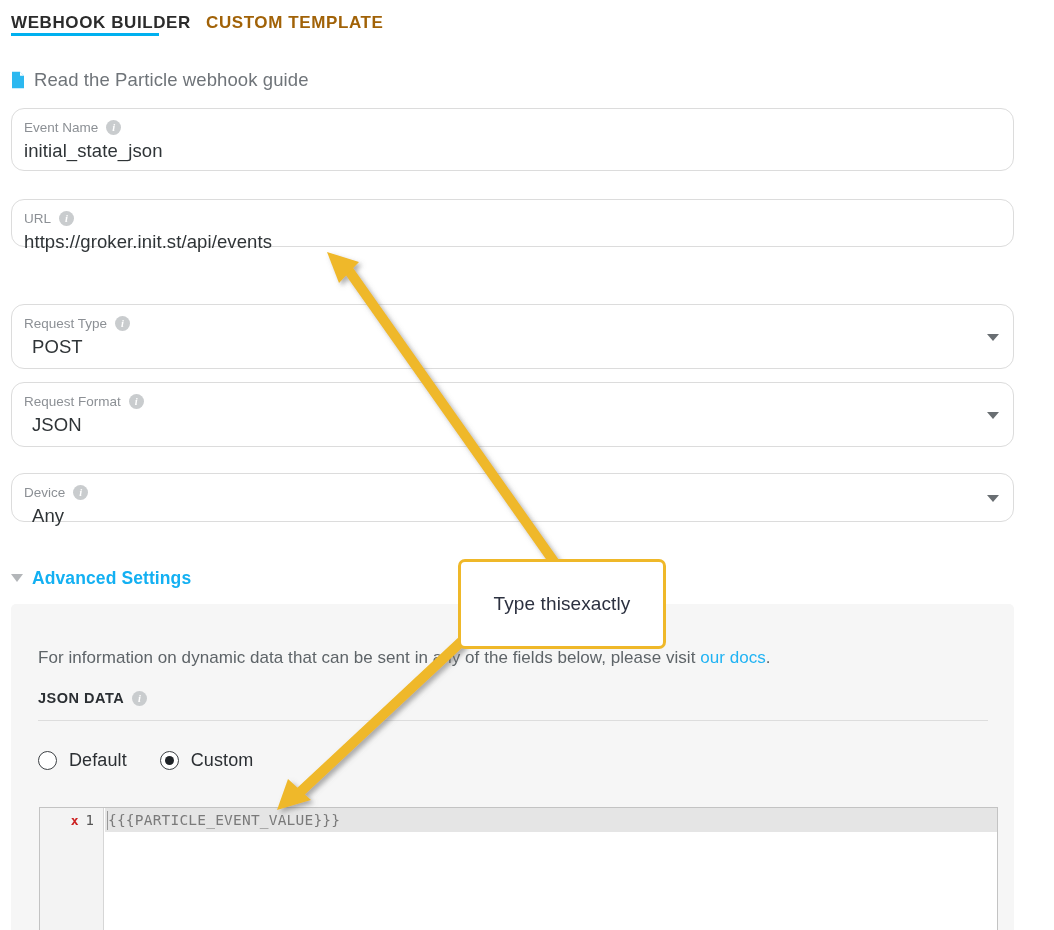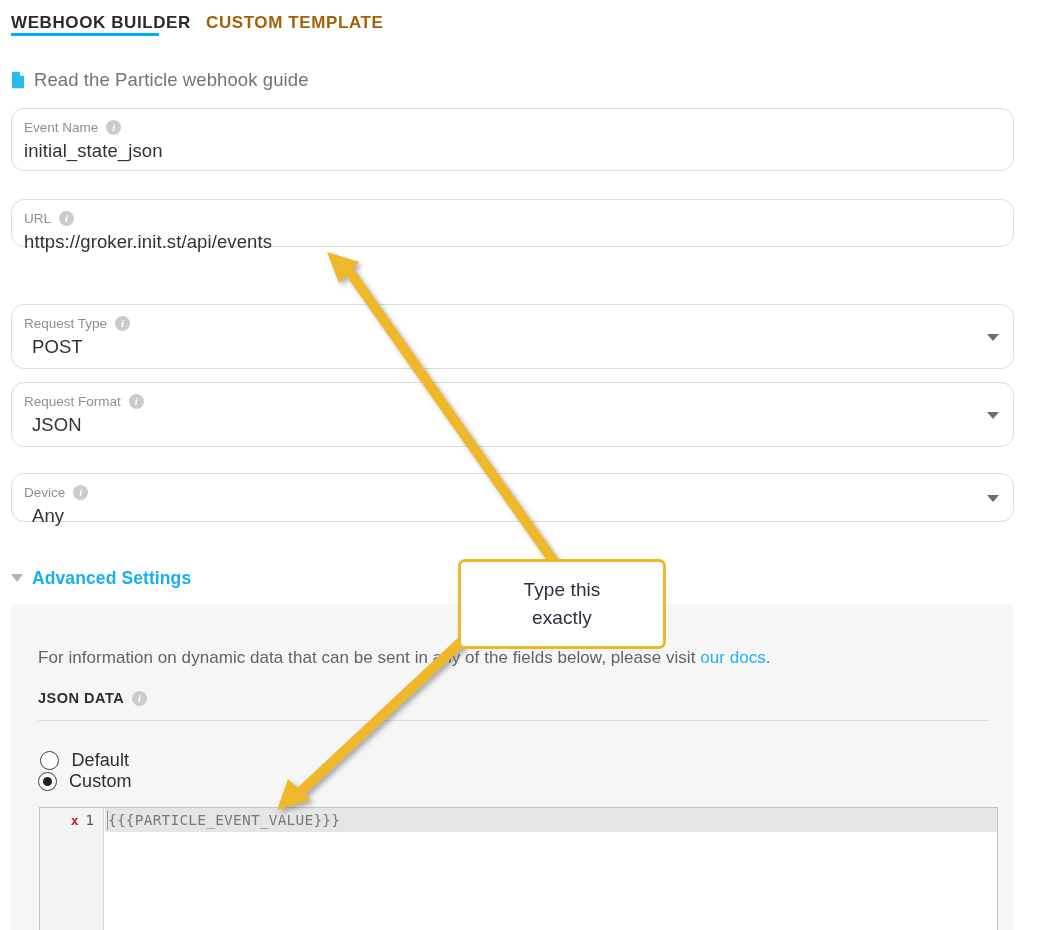--- a/index.html
+++ b/index.html
@@ -203,21 +203,20 @@
     height: 1px;
     background: #dddddd;
   }
 
   .radio-row {
     position: absolute;
     left: 27px;
     top: 146px;
     display: flex;
     align-items: center;
-    flex-direction: column;
   }
   .radio-opt {
     display: flex;
     align-items: center;
     margin-right: 33px;
   }
   .radio-circle {
     width: 19px;
     height: 19px;
     border-radius: 50%;
@@ -318,21 +317,21 @@
     position: absolute;
     left: 458px;
     top: 559px;
     width: 208px;
     height: 90px;
     background: #ffffff;
     border: 3.5px solid #efb829;
     border-radius: 7px;
     box-sizing: border-box;
     display: flex;
-    flex-direction: column;
+    flex-direction: row;
     align-items: center;
     justify-content: center;
     z-index: 5;
   }
   .callout-text {
     font-size: 19px;
     color: #2c3140;
     line-height: 1.47;
     text-align: center;
     letter-spacing: 0.1px;

